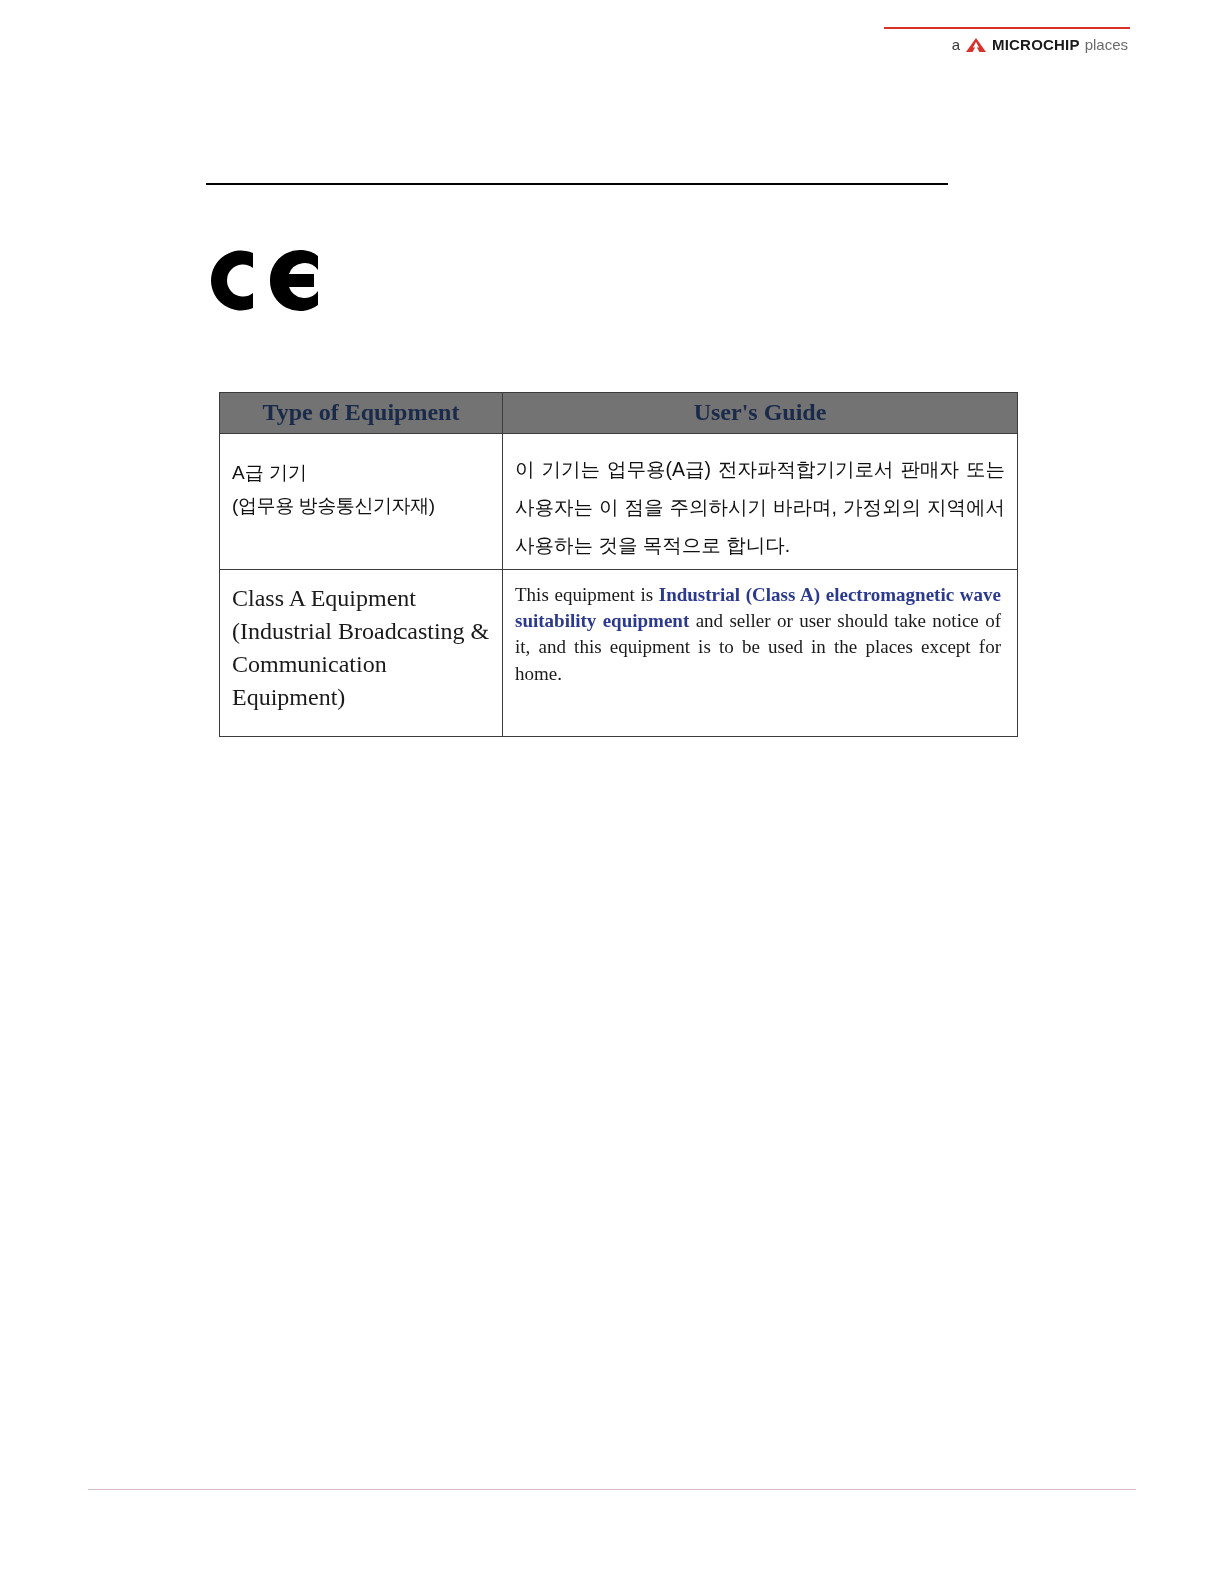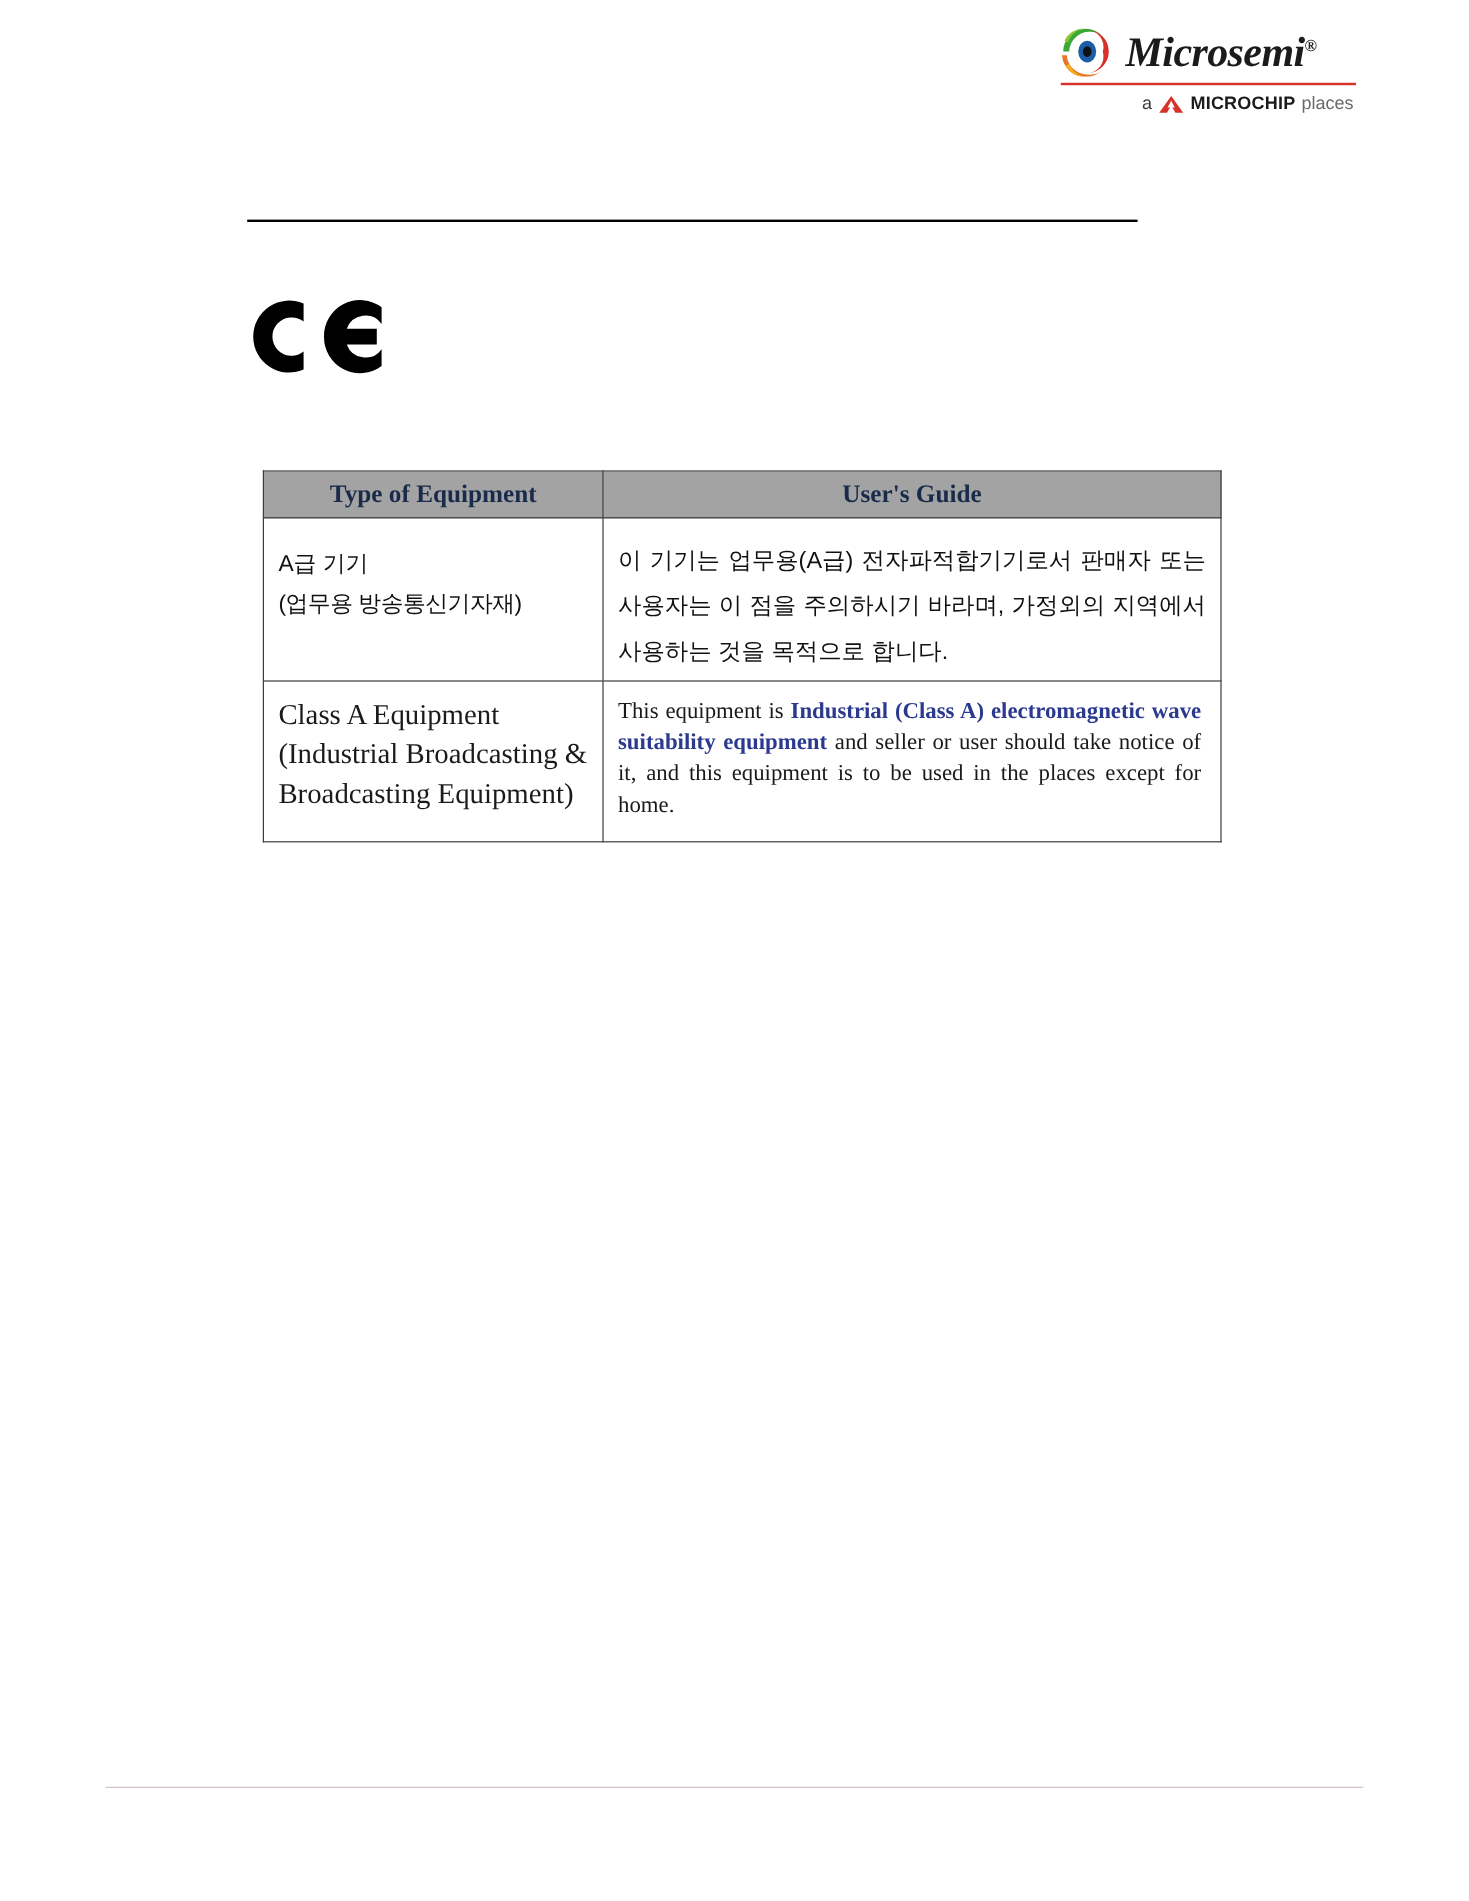--- a/index.html
+++ b/index.html
@@ -113,25 +113,25 @@
     width: 798px;
     border-collapse: collapse;
     table-layout: fixed;
   }
   .eq-table th,
   .eq-table td {
     border: 1px solid #3c3c3c;
     vertical-align: top;
   }
   .eq-table thead th {
-    background: #a3a3a3;
+    background: #737373;
     text-align: center;
     font-family: "Liberation Serif", serif;
     font-weight: bold;
-    font-size: 21px;
+    font-size: 24px;
     color: #1a2a4a;
     padding: 6px 4px 7px;
   }
   .col-type { width: 283px; }
   .col-guide { width: 515px; }
 
   .cell-ko-type {
     padding: 22px 16px 24px 12px;
     font-family: "Liberation Sans", sans-serif;
     font-size: 19px;
@@ -180,37 +180,20 @@
     top: 1489px;
     width: 1048px;
     height: 1px;
     background: #d9bfc6;
   }
 </style>
 </head>
 <body>
 
 <div class="logo-block">
-  <div class="logo-row">
-    <span class="logo-mark">
-      <svg width="46" height="42" viewBox="0 0 46 42" aria-hidden="true">
-        <g>
-          <path d="M4,21 a19,19 0 0,1 19,-19 a19,19 0 0,1 13,5.5 a15,15 0 0,0 -11,-3 a17,17 0 0,0 -16,16.5 z" fill="#39a935"></path>
-          <path d="M5,12 a19,19 0 0,1 17,-10.5 a17,17 0 0,0 -14,12 z" fill="#8cc63e"></path>
-          <path d="M3,24 a19,19 0 0,0 20,18 a19,19 0 0,0 13,-5 a16,16 0 0,1 -12,3 a17,17 0 0,1 -17,-16 z" fill="#e8762a"></path>
-          <path d="M6,33 a19,19 0 0,0 16,9 a17,17 0 0,1 -13,-11 z" fill="#f2b01e"></path>
-          <path d="M24,3 a18,18 0 0,1 18,18 a18,18 0 0,1 -18,18 a14,14 0 0,0 13,-18 a14,14 0 0,0 -13,-18 z" fill="#d8312a"></path>
-          <ellipse cx="24" cy="21" rx="10.5" ry="12" fill="#ffffff"></ellipse>
-          <ellipse cx="24" cy="21" rx="7.5" ry="9" fill="#1b5ea8"></ellipse>
-          <ellipse cx="24" cy="21" rx="3.6" ry="4.4" fill="#111111"></ellipse>
-        </g>
-      </svg>
-    </span>
-    <span class="logo-wordmark"><span>Microsemi</span><span class="reg">®</span></span>
-  </div>
   <div class="logo-rule"></div>
   <div class="logo-sub">
     <span class="a-word">a</span>
     <span class="mchp-mark">
       <svg width="22" height="16" viewBox="0 0 22 16" aria-hidden="true">
         <polygon points="11,1 21,15 14.5,15 11,9 7.5,15 1,15" fill="#d8312a"></polygon>
         <polygon points="11,5 14,10.5 8,10.5" fill="#ffffff"></polygon>
       </svg>
     </span>
     <span class="mchp-word">MICROCHIP</span>
@@ -243,20 +226,20 @@
       <td class="cell-ko-type">
         <div>A급 기기</div>
         <div class="line2">(업무용 방송통신기자재)</div>
       </td>
       <td class="cell-ko-guide">이 기기는 업무용(A급) 전자파적합기기로서 판매자 또는 사용자는 이 점을 주의하시기 바라며, 가정외의 지역에서 사용하는 것을 목적으로 합니다.</td>
     </tr>
     <tr>
       <td class="cell-en-type">
         <div>Class A Equipment</div>
         <div>(Industrial Broadcasting &amp;</div>
-        <div>Broadcasting Equipment)</div>
+        <div>Communication Equipment)</div>
       </td>
       <td class="cell-en-guide"><span>This equipment is </span><span class="hl">Industrial (Class A) electromagnetic wave suitability equipment</span><span> and seller or user should take notice of it, and this equipment is to be used in the places except for home.</span></td>
     </tr>
   </tbody>
 </table>
 
 <div class="footer-rule"></div>
 
 </body></html>

